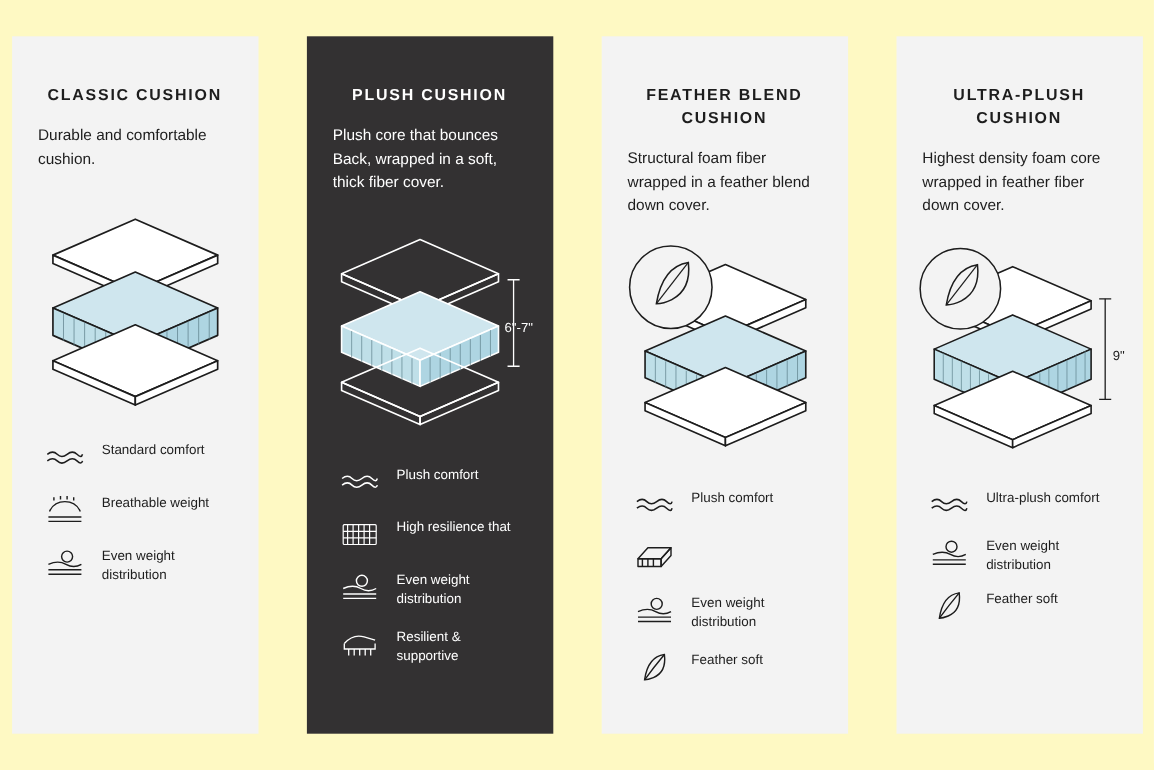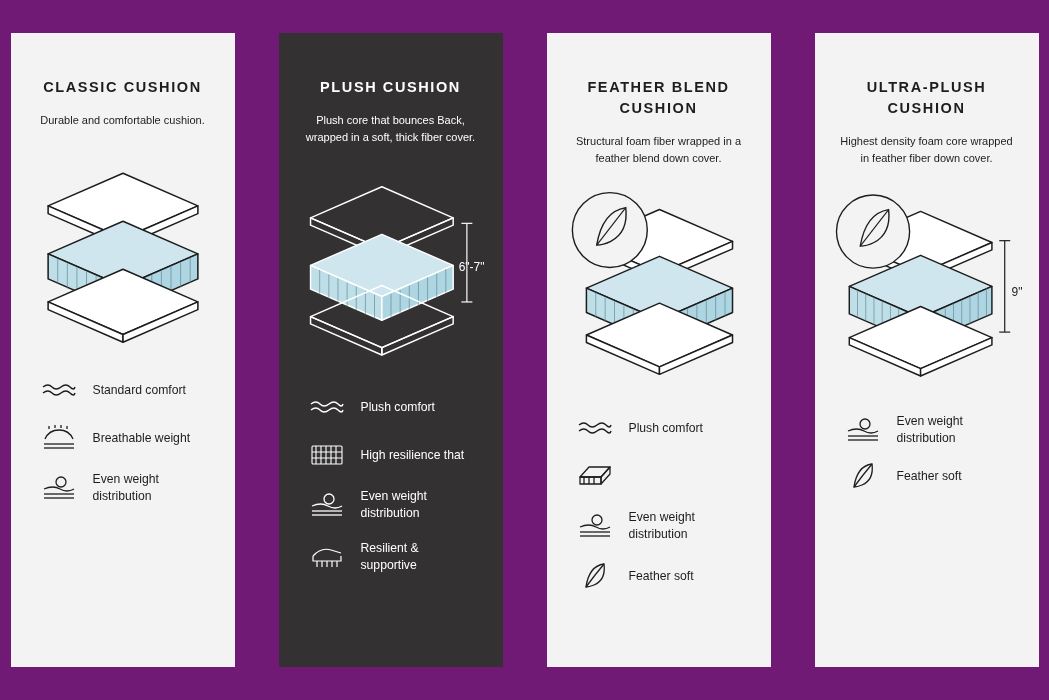--- a/index.html
+++ b/index.html
@@ -10,21 +10,21 @@
   body {
     width: 1049px;
     height: 700px;
     font-family: "Liberation Sans", sans-serif;
     overflow: hidden;
   }
   .board {
     position: relative;
     width: 1049px;
     height: 700px;
-    background: #701a75;
+    background: #fef9c3;
     display: flex;
     justify-content: center;
     align-items: center;
     gap: 44px;
   }
   .card {
     width: 224px;
     height: 634px;
     box-sizing: border-box;
     padding: 30px 16px 20px 16px;
@@ -44,23 +44,23 @@
   .card-title {
     font-size: 14.5px;
     font-weight: bold;
     letter-spacing: 1.6px;
     text-align: center;
     line-height: 1.45;
     margin: 14px 0 0 0;
     text-transform: uppercase;
   }
   .card-desc {
-    font-size: 11px;
+    font-size: 14px;
     line-height: 1.55;
-    text-align: center;
+    text-align: left;
     margin: 14px 8px 0 8px;
     font-weight: 400;
   }
   .art {
     position: relative;
     width: 100%;
     height: 230px;
     margin-top: 8px;
     display: flex;
     justify-content: center;
@@ -71,21 +71,21 @@
     width: 100%;
     margin-top: 8px;
     padding: 0 12px;
     box-sizing: border-box;
     display: flex;
     flex-direction: column;
     gap: 18px;
   }
   .feature {
     display: flex;
-    align-items: center;
+    align-items: flex-start;
     gap: 14px;
   }
   .feature .f-icon {
     width: 40px;
     min-width: 40px;
     height: 30px;
     display: flex;
     align-items: center;
     justify-content: center;
   }
@@ -412,20 +412,29 @@
           <line x1="184" y1="58" x2="196" y2="58"></line>
           <line x1="184" y1="158" x2="196" y2="158"></line>
         </g>
       </svg>
       <div style="position:absolute; right:0px; top:110px; font-size:12px; color:#1d1d1d;">9"</div>
     </div>
 
     <div class="features" style="gap:14px;">
       <div class="feature">
         <span class="f-icon">
+          <svg width="36" height="18" viewBox="0 0 36 18" fill="none" stroke="#1d1d1d" stroke-width="1.4">
+            <path d="M2 6 q5 -4 9 0 t9 0 t9 0 t5 0"></path>
+            <path d="M2 12 q5 -4 9 0 t9 0 t9 0 t5 0"></path>
+          </svg>
+        </span>
+        <span class="f-label">Ultra-plush comfort</span>
+      </div>
+      <div class="feature">
+        <span class="f-icon">
           <svg width="36" height="26" viewBox="0 0 36 26" fill="none" stroke="#1d1d1d" stroke-width="1.3">
             <circle cx="20" cy="7" r="5"></circle>
             <path d="M3 14 q9 -4 16 0 t14 0"></path>
             <path d="M3 19 h30"></path>
             <path d="M3 23 h30"></path>
           </svg>
         </span>
         <span class="f-label">Even weight distribution</span>
       </div>
       <div class="feature">

